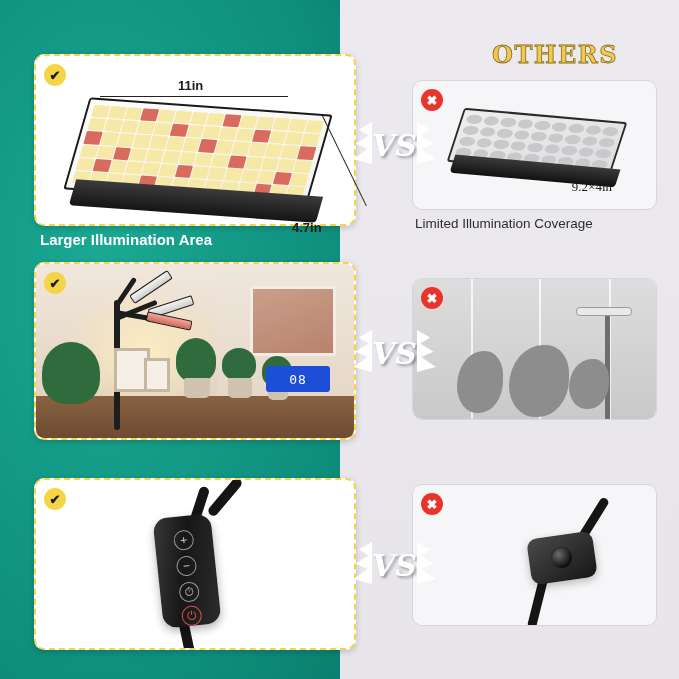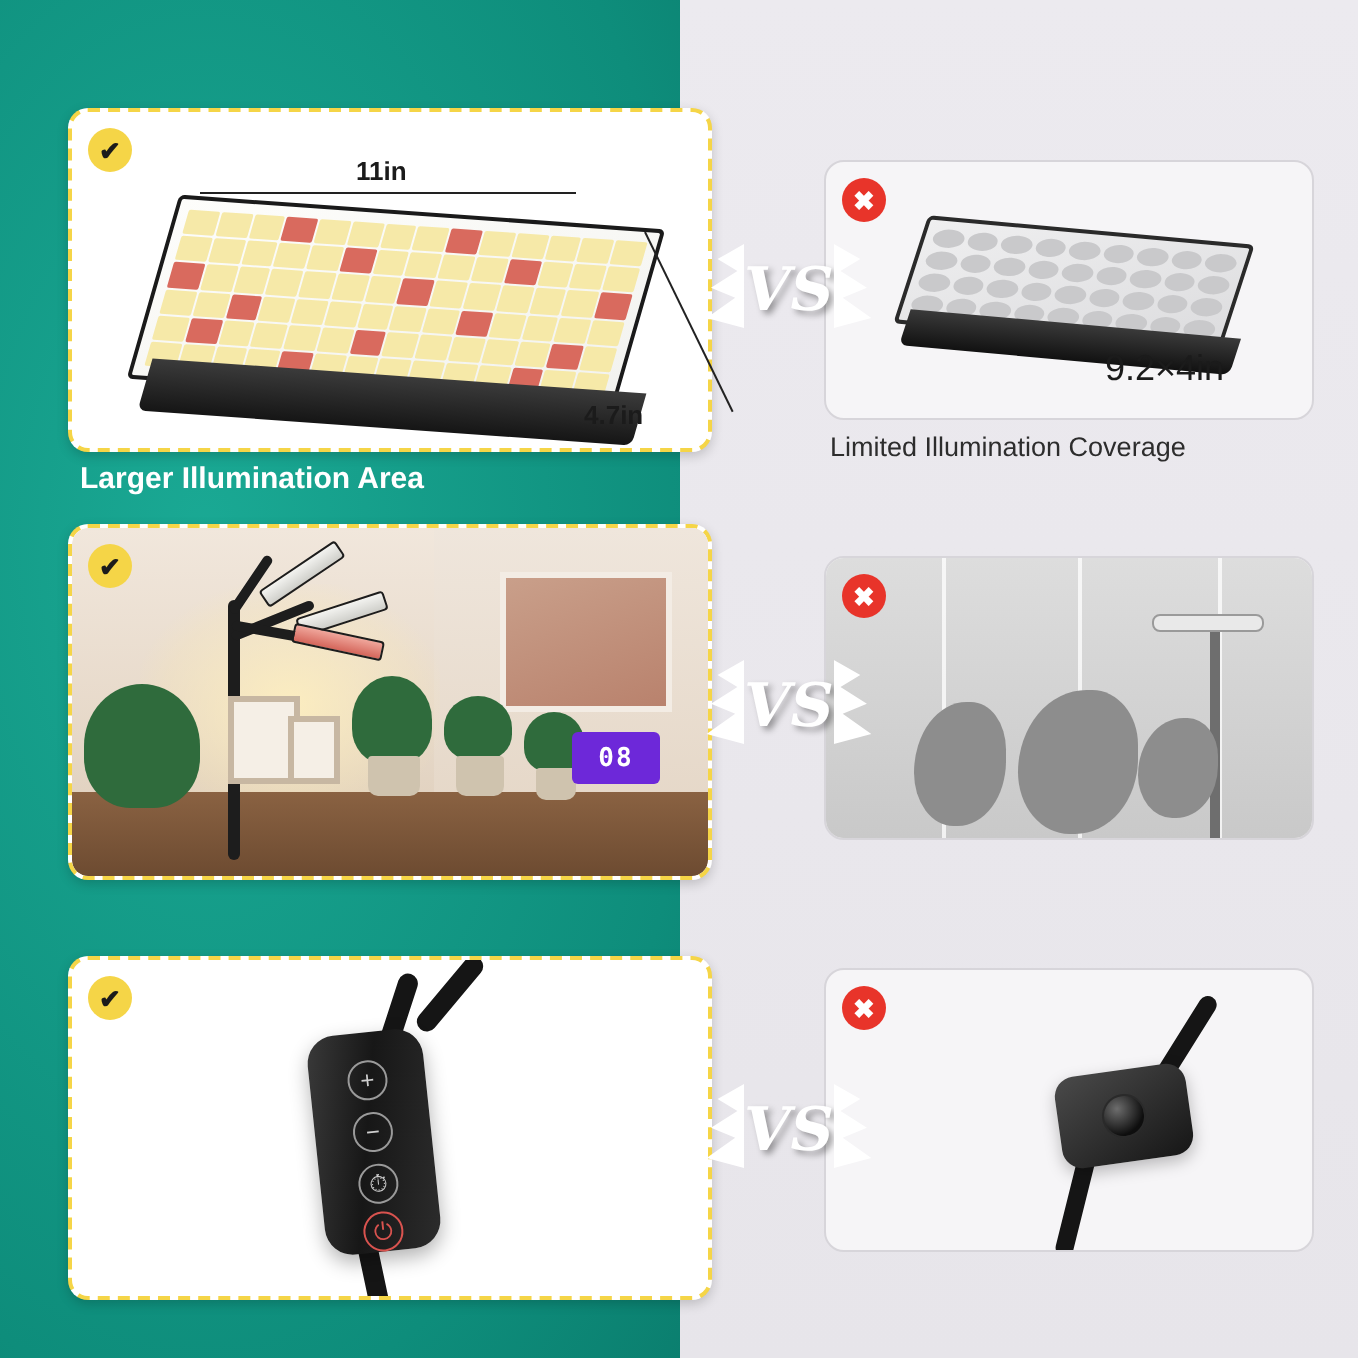--- a/index.html
+++ b/index.html
@@ -136,21 +136,21 @@
   .room-art { position: absolute; right: 18px; top: 22px; width: 86px; height: 70px; background: linear-gradient(160deg,#c99f8a,#b9826d); border: 3px solid #f3ece4; }
   .room-glow { position: absolute; left: 34px; top: 28px; width: 150px; height: 120px;
     background: radial-gradient(ellipse at center, rgba(255,240,190,0.85) 0%, rgba(255,235,170,0.18) 60%, rgba(255,235,170,0) 75%); }
   .room-desk { position: absolute; left: 0; bottom: 0; width: 100%; height: 42px; background: linear-gradient(180deg,#8a6242,#6d4b31); }
   .lamp-pole { position: absolute; left: 78px; top: 36px; width: 6px; height: 130px; background: #1d1d1d; border-radius: 3px; }
   .lamp-arm { position: absolute; height: 5px; background: #1d1d1d; border-radius: 3px; transform-origin: left center; }
   .lamp-head { position: absolute; width: 46px; height: 10px; background: linear-gradient(180deg,#f3f3f0,#cfcfca); border: 1px solid #1d1d1d; border-radius: 2px; }
   .lamp-head.red { background: linear-gradient(180deg,#f0a79c,#d4655a); }
   .plant { position: absolute; background: #2f6b3c; border-radius: 50% 50% 40% 40%; }
   .pot { position: absolute; background: #cfc3ae; border-radius: 2px 2px 5px 5px; }
-  .clock { position: absolute; right: 24px; bottom: 46px; width: 44px; height: 26px; background: #6d28d9; border-radius: 3px; color:#fff; font-family:"DejaVu Sans Mono", monospace; font-size: 13px; display:flex; align-items:center; justify-content:center; letter-spacing:1px;font-weight:bold;}
+  .clock { position: absolute; right: 24px; bottom: 46px; width: 64px; height: 26px; background: #1d4ed8; border-radius: 3px; color:#fff; font-family:"DejaVu Sans Mono", monospace; font-size: 13px; display:flex; align-items:center; justify-content:center; letter-spacing:1px;}
   .frame { position: absolute; background: #f5efe6; border: 3px solid #c7b7a2; }
 
   
   .room-o { position: absolute; inset: 0; border-radius: 8px; overflow: hidden; background: linear-gradient(180deg,#dedde0 0%, #c9c8cc 100%); filter: grayscale(1); }
   .room-o .glassline { position: absolute; top: 0; width: 2px; height: 100%; background: rgba(255,255,255,0.75); }
   .pole-o { position: absolute; right: 46px; top: 30px; width: 5px; height: 120px; background: #6e6e72; }
   .head-o { position: absolute; right: 24px; top: 28px; width: 56px; height: 9px; background: #e9e9ec; border-radius: 4px; border: 1px solid #9a9a9e; }
   .plant-o { position: absolute; background: #8d8d91; border-radius: 60% 40% 55% 45%; }
 
   
@@ -183,20 +183,21 @@
     border: 1px solid #2a2a2a;
   }
 </style>
 </head>
 <body>
 
 <div id="page">
   <div class="left-bg"></div>
   <div class="right-bg"></div>
 
+  <div class="heading-others">OTHERS</div>
 
   <div class="panel ours" style="left:34px; top:54px; width:322px; height:172px;">
     <div class="badge check">✔</div>
 
     <div class="board-wrap">
       <div class="board-top">
         <div class="led-grid">
           <i class="led"></i>
             <i class="led"></i>
             <i class="led"></i>
@@ -282,21 +283,21 @@
             <i class="led"></i>
             <i class="led"></i>
         </div>
       </div>
       <div class="board-side"></div>
 
       <div class="dim-line dim-h" style="left:44px; top:4px; width:188px;"></div>
       <div class="dim-label" style="left:122px; top:-14px;">11in</div>
 
       <div class="dim-line" style="left:266px; top:24px; width:1px; height:100px; transform: rotate(-26deg); transform-origin: top center;"></div>
-      <div class="dim-label" style="left:236px; top:108px;">4.7in</div>
+      <div class="dim-label" style="left:236px; top:128px;">4.7in</div>
     </div>
 
     <div class="panel-caption cap-ours" style="left:4px; bottom:-24px;text-align:center;">Larger Illumination Area</div>
   </div>
 
   <div class="vs" style="left:372px; top:128px;">
     <span class="lf"></span><span>VS</span><span class="rf"></span>
   </div>
 
   <div class="panel others" style="left:412px; top:80px; width:245px; height:130px;">
@@ -337,21 +338,21 @@
             <i class="led-o"></i>
             <i class="led-o"></i>
             <i class="led-o"></i>
             <i class="led-o"></i>
             <i class="led-o"></i>
             <i class="led-o"></i>
         </div>
       </div>
       <div class="board-side-o"></div>
     </div>
-    <div style="position:absolute; right:44px; bottom:14px; font-size:18px; color:#1b1b1b;">9.2×4in</div>
+    <div style="position:absolute; right:44px; bottom:14px; font-size:13px; color:#1b1b1b;font-family:Liberation Serif, serif;">9.2×4in</div>
     <div class="panel-caption cap-others" style="left:2px; bottom:-22px;">Limited Illumination Coverage</div>
   </div>
 
   <div class="panel ours" style="left:34px; top:262px; width:322px; height:178px; padding:0; overflow:hidden;">
     <div class="room">
       <div class="room-wall"></div>
       <div class="room-wall-r"></div>
       <div class="room-art"></div>
       <div class="room-glow"></div>
       <div class="room-desk"></div>

